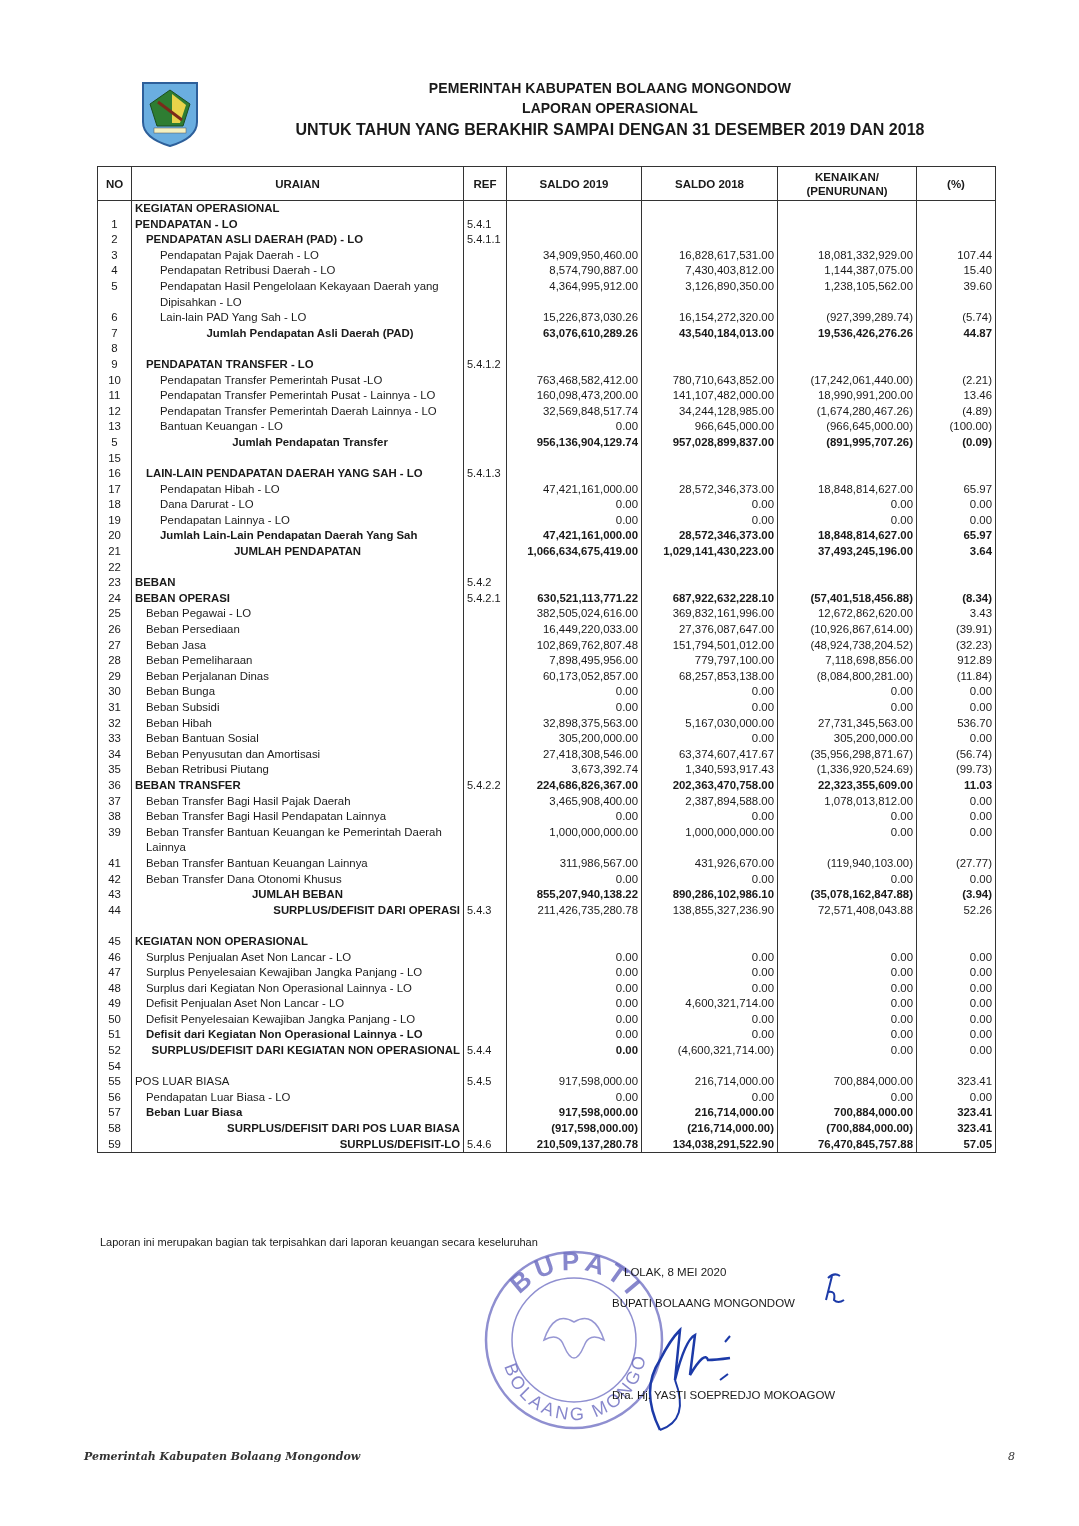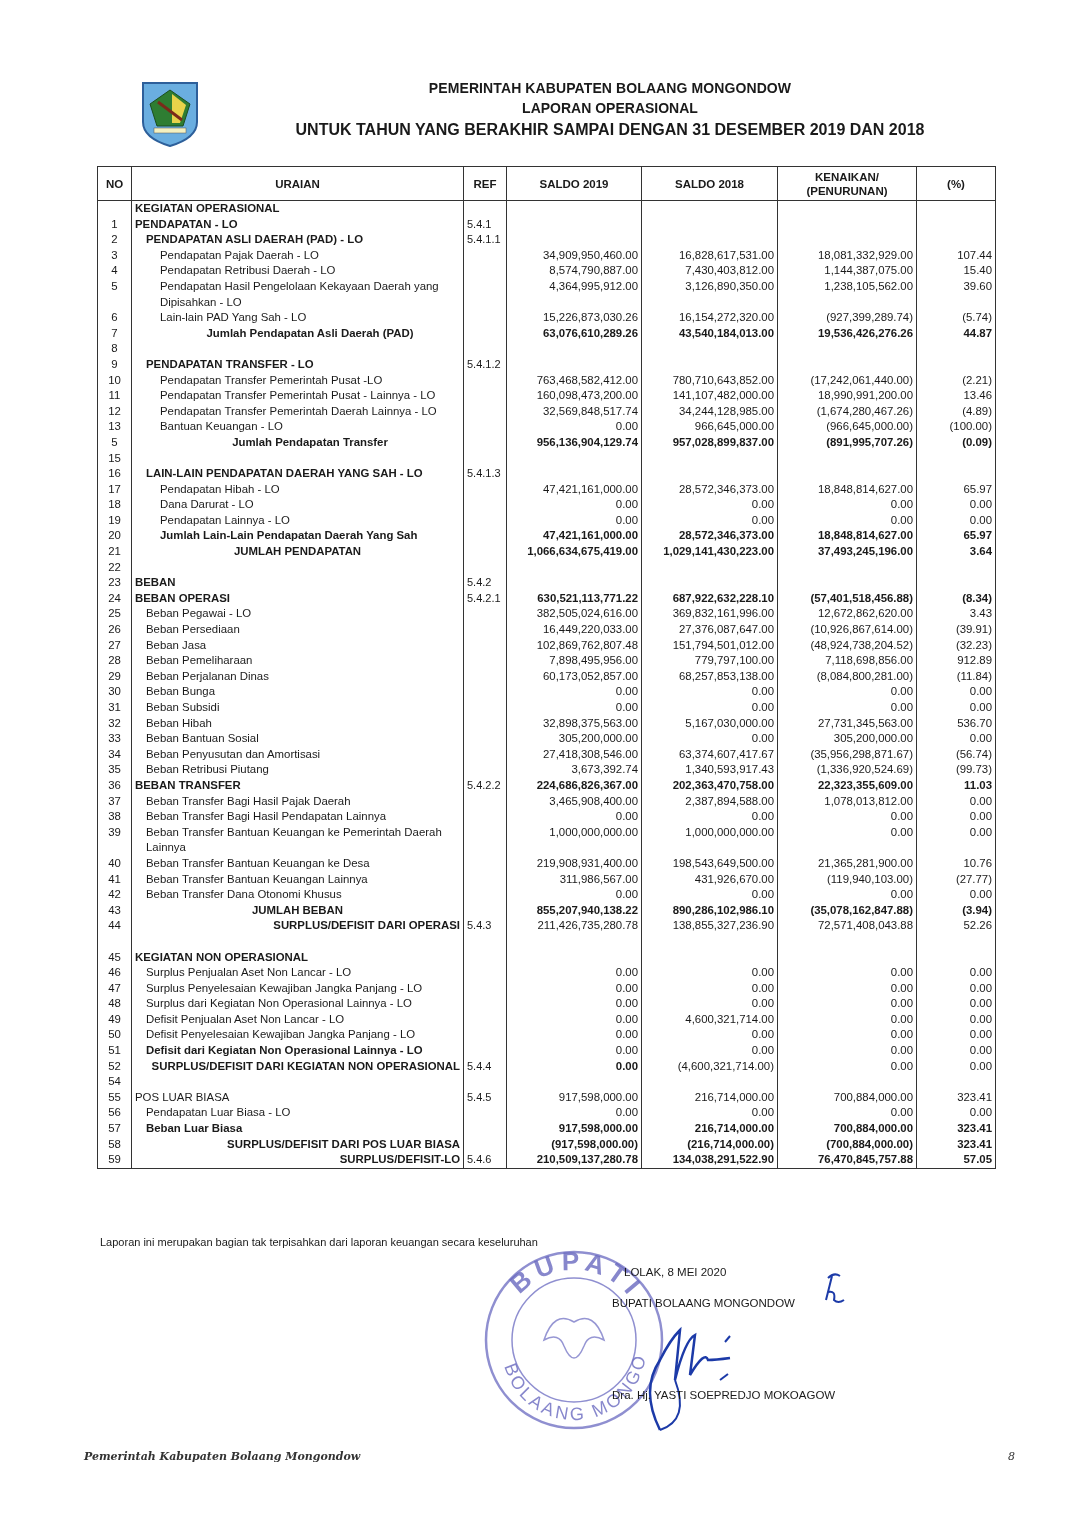--- a/index.html
+++ b/index.html
@@ -432,29 +432,20 @@
       <tr>
         <td class="no">39</td>
         <td class="ur i1">Beban Transfer Bantuan Keuangan ke Pemerintah Daerah Lainnya</td>
         <td class="ref"></td>
         <td class="num">1,000,000,000.00</td>
         <td class="num">1,000,000,000.00</td>
         <td class="num">0.00</td>
         <td class="pct">0.00</td>
       </tr>
       <tr>
-        <td class="no">40</td>
-        <td class="ur i1">Beban Transfer Bantuan Keuangan ke Desa</td>
-        <td class="ref"></td>
-        <td class="num">219,908,931,400.00</td>
-        <td class="num">198,543,649,500.00</td>
-        <td class="num">21,365,281,900.00</td>
-        <td class="pct">10.76</td>
-      </tr>
-      <tr>
         <td class="no">41</td>
         <td class="ur i1">Beban Transfer Bantuan Keuangan Lainnya</td>
         <td class="ref"></td>
         <td class="num">311,986,567.00</td>
         <td class="num">431,926,670.00</td>
         <td class="num">(119,940,103.00)</td>
         <td class="pct">(27.77)</td>
       </tr>
       <tr>
         <td class="no">42</td>

